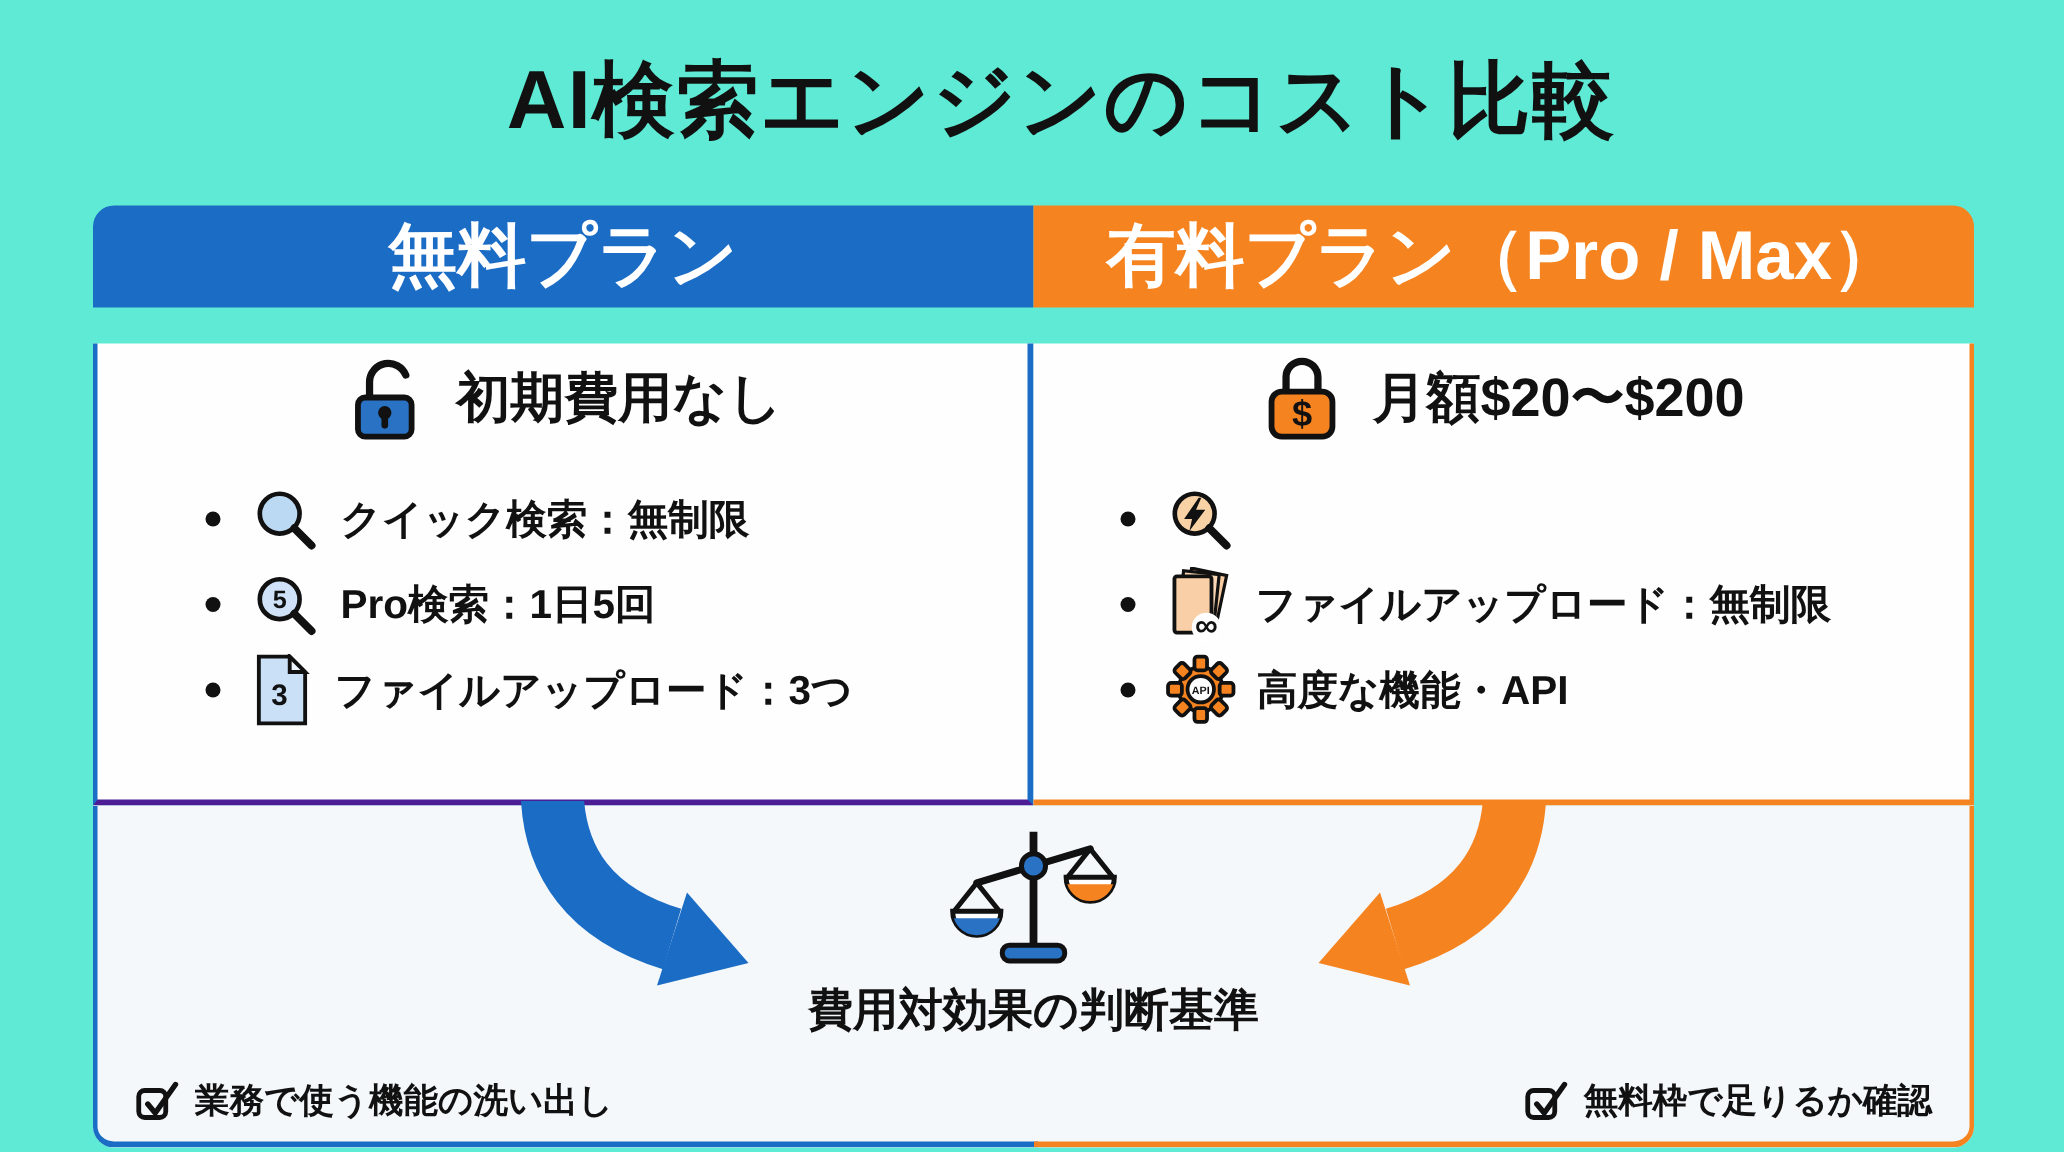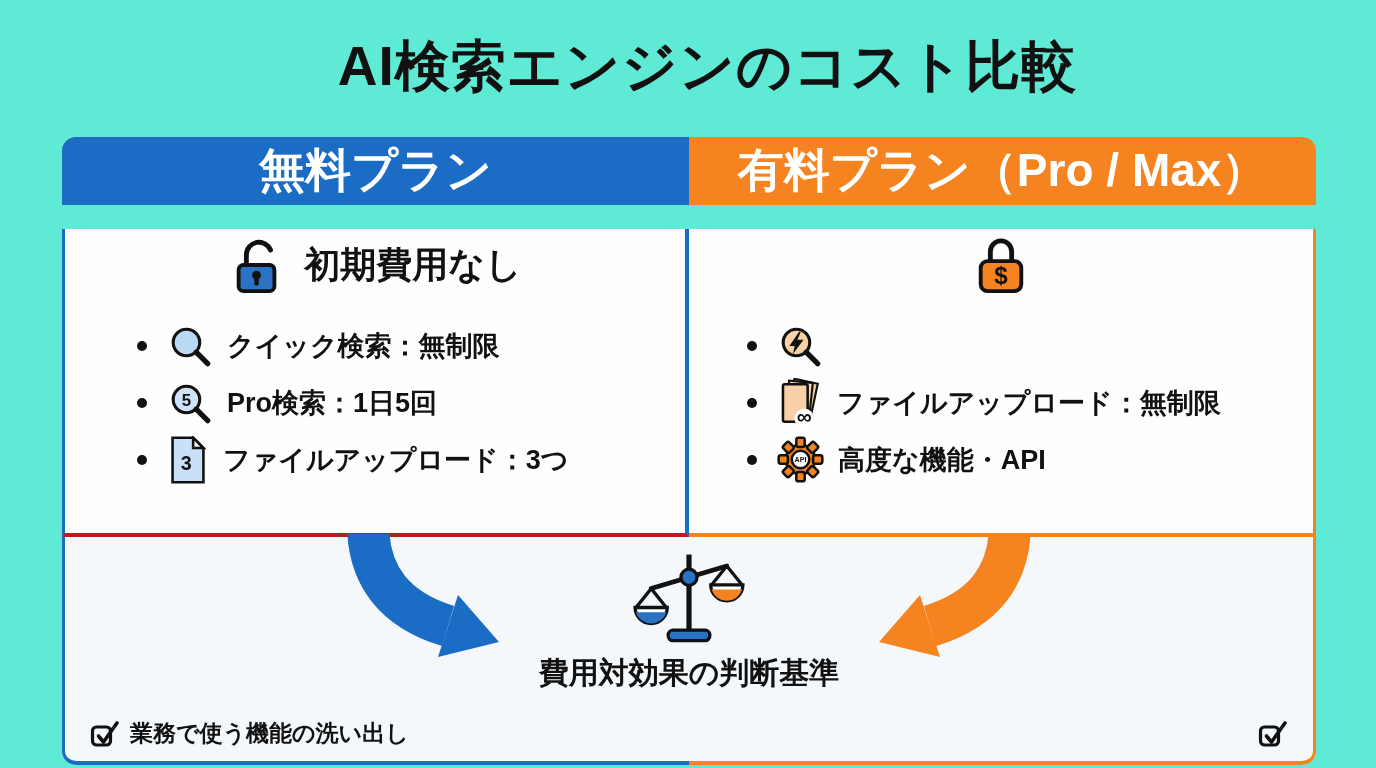--- a/index.html
+++ b/index.html
@@ -16,21 +16,21 @@
   .comparison{position:absolute;left:62px;top:137px;width:1254px;}
   .cards{display:flex;}
   .card{width:50%;box-sizing:border-box;}
   .card-header{
     height:68px;display:flex;align-items:center;justify-content:center;
     color:#fff;font-size:46px;font-weight:700;
   }
   .free .card-header{background:#1b6cc5;border-radius:14px 0 0 0;}
   .paid .card-header{background:#f5831f;border-radius:0 14px 0 0;}
   .card-body{background:#fefefe;height:308px;box-sizing:border-box;}
-  .free .card-body{border-left:3px solid #1b6cc5;border-right:4px solid #1b6cc5;border-bottom:4px solid #b91c1c;}
+  .free .card-body{border-left:3px solid #1b6cc5;border-right:4px solid #1b6cc5;border-bottom:4px solid #4c1d95;}
   .paid .card-body{border-right:3px solid #f5831f;border-bottom:4px solid #f5831f;}
   .highlight{
     display:flex;align-items:center;justify-content:center;gap:18px;
     margin-top:24px;height:72px;font-size:36px;font-weight:800;
   }
   .bullets{margin-top:16px;}
   .bullet{
     display:flex;align-items:center;height:57px;padding-left:72px;gap:14px;
     font-size:27px;font-weight:700;
   }
@@ -123,20 +123,21 @@
 
       <div class="card paid">
         <div class="card-header">有料プラン（Pro / Max）</div>
         <div class="card-body">
           <div class="highlight">
             <svg width="58" height="62" viewBox="0 0 60 62">
               <path d="M19,27 L19,17 A11,11 0 0 1 41,17 L41,27" fill="none" stroke="#111" stroke-width="5" stroke-linecap="round"></path>
               <rect x="9" y="27" width="42" height="31" rx="7" fill="#f5831f" stroke="#111" stroke-width="4"></rect>
               <text x="30" y="51" font-size="25" font-weight="800" fill="#111" text-anchor="middle">$</text>
             </svg>
+            <span>月額$20〜$200</span>
           </div>
           <div class="bullets">
             <div class="bullet">
               <div class="dot"></div>
               <svg width="46" height="46" viewBox="0 0 52 52">
                 <circle cx="22" cy="22" r="15" fill="#f8d2a5" stroke="#111" stroke-width="3.5"></circle>
                 <path d="M33,33 L46,46" stroke="#111" stroke-width="6" stroke-linecap="round"></path>
                 <polygon points="25,10 14,26 20,26 18,35 30,19 23,19 27,10" fill="#111"></polygon>
               </svg>
             </div>
@@ -209,18 +210,19 @@
             <rect x="2.5" y="8" width="18" height="18" rx="4" fill="none" stroke="#111" stroke-width="3.2"></rect>
             <path d="M8.5,17 L13.5,23 L27,4" fill="none" stroke="#111" stroke-width="3.6" stroke-linecap="round" stroke-linejoin="round"></path>
           </svg>
           <span>業務で使う機能の洗い出し</span>
         </div>
         <div class="check-item">
           <svg width="30" height="30" viewBox="0 0 30 30">
             <rect x="2.5" y="8" width="18" height="18" rx="4" fill="none" stroke="#111" stroke-width="3.2"></rect>
             <path d="M8.5,17 L13.5,23 L27,4" fill="none" stroke="#111" stroke-width="3.6" stroke-linecap="round" stroke-linejoin="round"></path>
           </svg>
+          <span>無料枠で足りるか確認</span>
         </div>
       </div>
     </div>
 
   </div>
 </div>
 
 </body></html>

